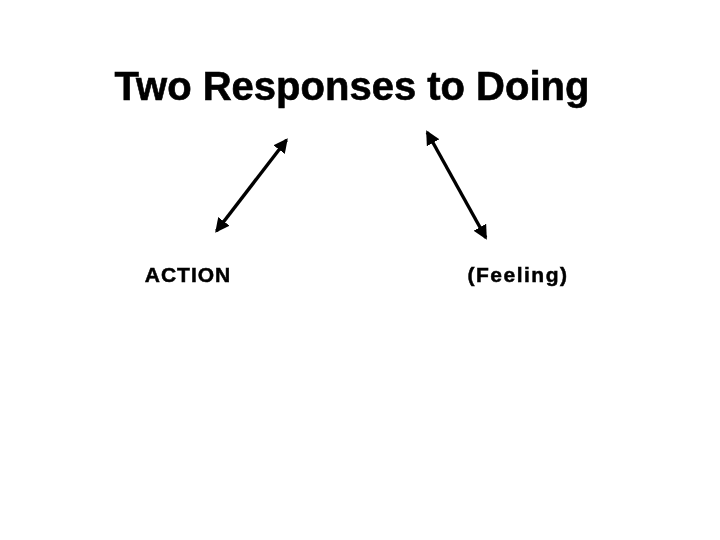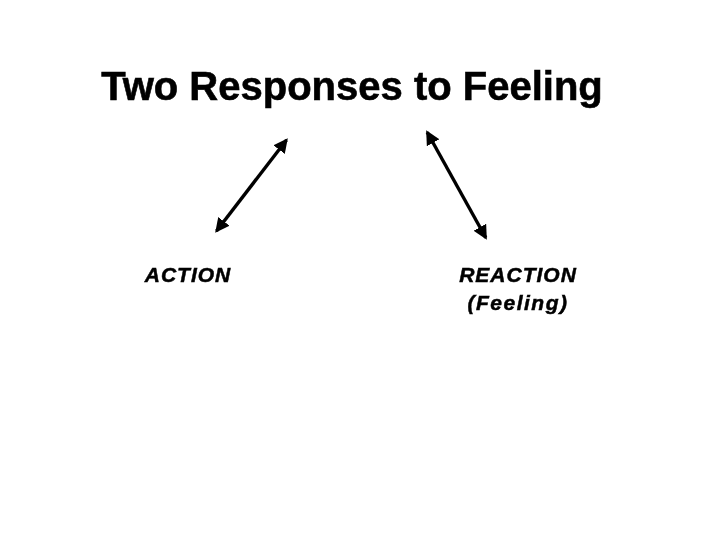--- a/index.html
+++ b/index.html
@@ -59,43 +59,41 @@
     -webkit-text-stroke: 0.5px var(--foreground);
   }
   .node-action { left: 188px; }
   .node-reaction { left: 518px; }
   .node .label,
   .node .sublabel {
     display: block;
     font-size: 21px;
     line-height: 28px;
     letter-spacing: 1px;
-    font-style: italic;
   }
   .node .sublabel { letter-spacing: 1.5px; }
 </style>
 </head>
 <body>
 
 <div class="slide">
 
-  <h1 class="slide-title">Two Responses to Feeling</h1>
+  <h1 class="slide-title">Two Responses to Doing</h1>
 
   <svg class="connector-layer" width="720" height="540" viewBox="0 0 720 540" aria-hidden="true">
     <defs>
       <marker id="arrowhead" viewBox="0 0 10 10" refX="8.5" refY="5" markerWidth="4.2" markerHeight="4.2" orient="auto-start-reverse">
         <path d="M 0 0 L 10 5 L 0 10 z"></path>
       </marker>
     </defs>
     <line x1="216.5" y1="231" x2="286.5" y2="140" marker-start="url(#arrowhead)" marker-end="url(#arrowhead)"></line>
     <line x1="427.2" y1="132.2" x2="485.8" y2="237.8" marker-start="url(#arrowhead)" marker-end="url(#arrowhead)"></line>
   </svg>
 
   <div class="node node-action">
     <span class="label">ACTION</span>
   </div>
 
   <div class="node node-reaction">
-    <span class="label">REACTION</span>
     <span class="sublabel">(Feeling)</span>
   </div>
 
 </div>
 
 </body></html>

